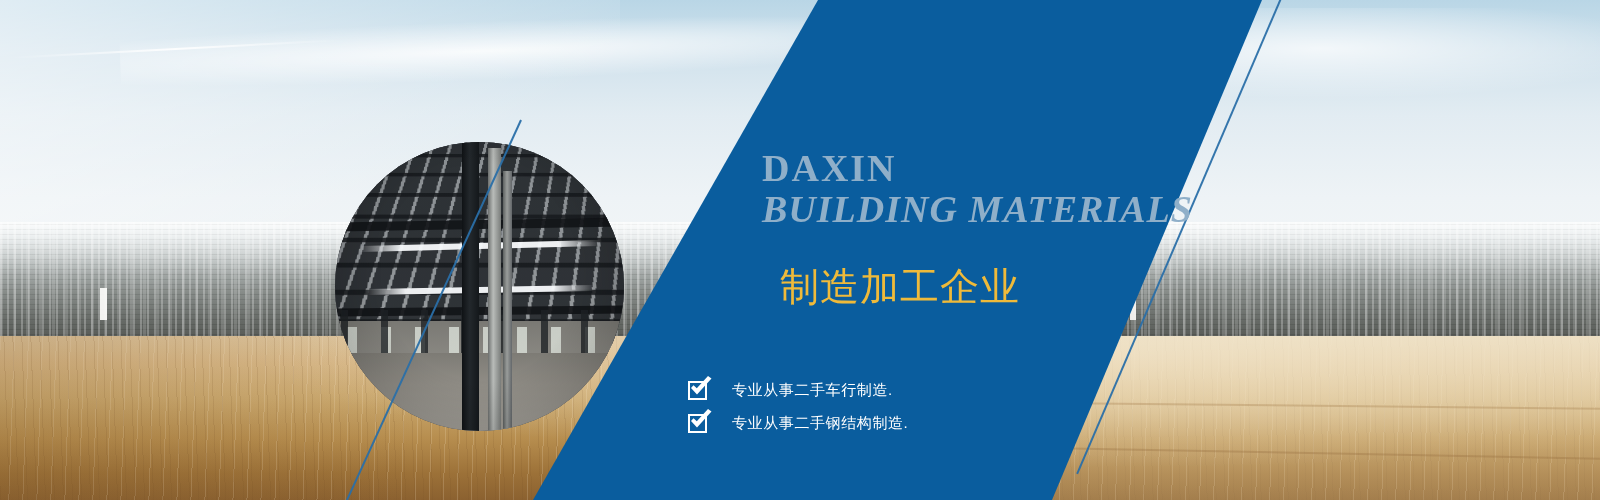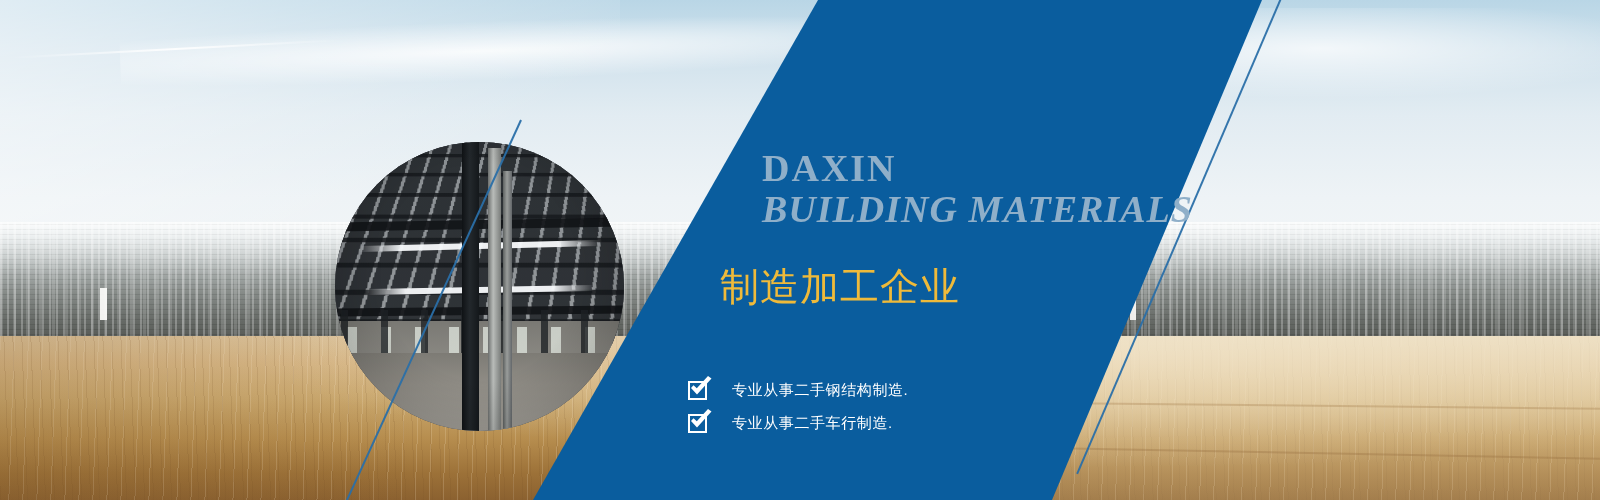--- a/index.html
+++ b/index.html
@@ -353,20 +353,21 @@
     letter-spacing: 1px;
     vertical-align: baseline;
   }
   .hl-big {
     font-size: 39px;
     font-weight: bold;
     letter-spacing: 1px;
   }
   .hl-row2 {
     margin-top: 14px;
+    text-align: right;
     font-size: 39px;
     letter-spacing: 1px;
     line-height: 1;
     white-space: nowrap;
   }
 
   .features {
     position: absolute;
     left: 688px;
     top: 326px;
@@ -460,28 +461,28 @@
     </div>
 
     <div class="features">
 
       <div class="feature">
         <span class="check-box">
           <svg viewBox="0 0 27 27" aria-hidden="true">
             <path d="M4 13 L10 19.5 L24.5 3.5 L21 1 L9.8 13.2 L6.5 10.2 Z" fill="#ffffff"></path>
           </svg>
         </span>
-        <span class="feature-text">专业从事二手钢结构制造.</span>
+        <span class="feature-text">专业从事二手车行制造.</span>
       </div>
 
       <div class="feature">
         <span class="check-box">
           <svg viewBox="0 0 27 27" aria-hidden="true">
             <path d="M4 13 L10 19.5 L24.5 3.5 L21 1 L9.8 13.2 L6.5 10.2 Z" fill="#ffffff"></path>
           </svg>
         </span>
-        <span class="feature-text">专业从事二手车行制造.</span>
+        <span class="feature-text">专业从事二手钢结构制造.</span>
       </div>
 
 
     </div>
   </div>
 </div>
 
 </body></html>

